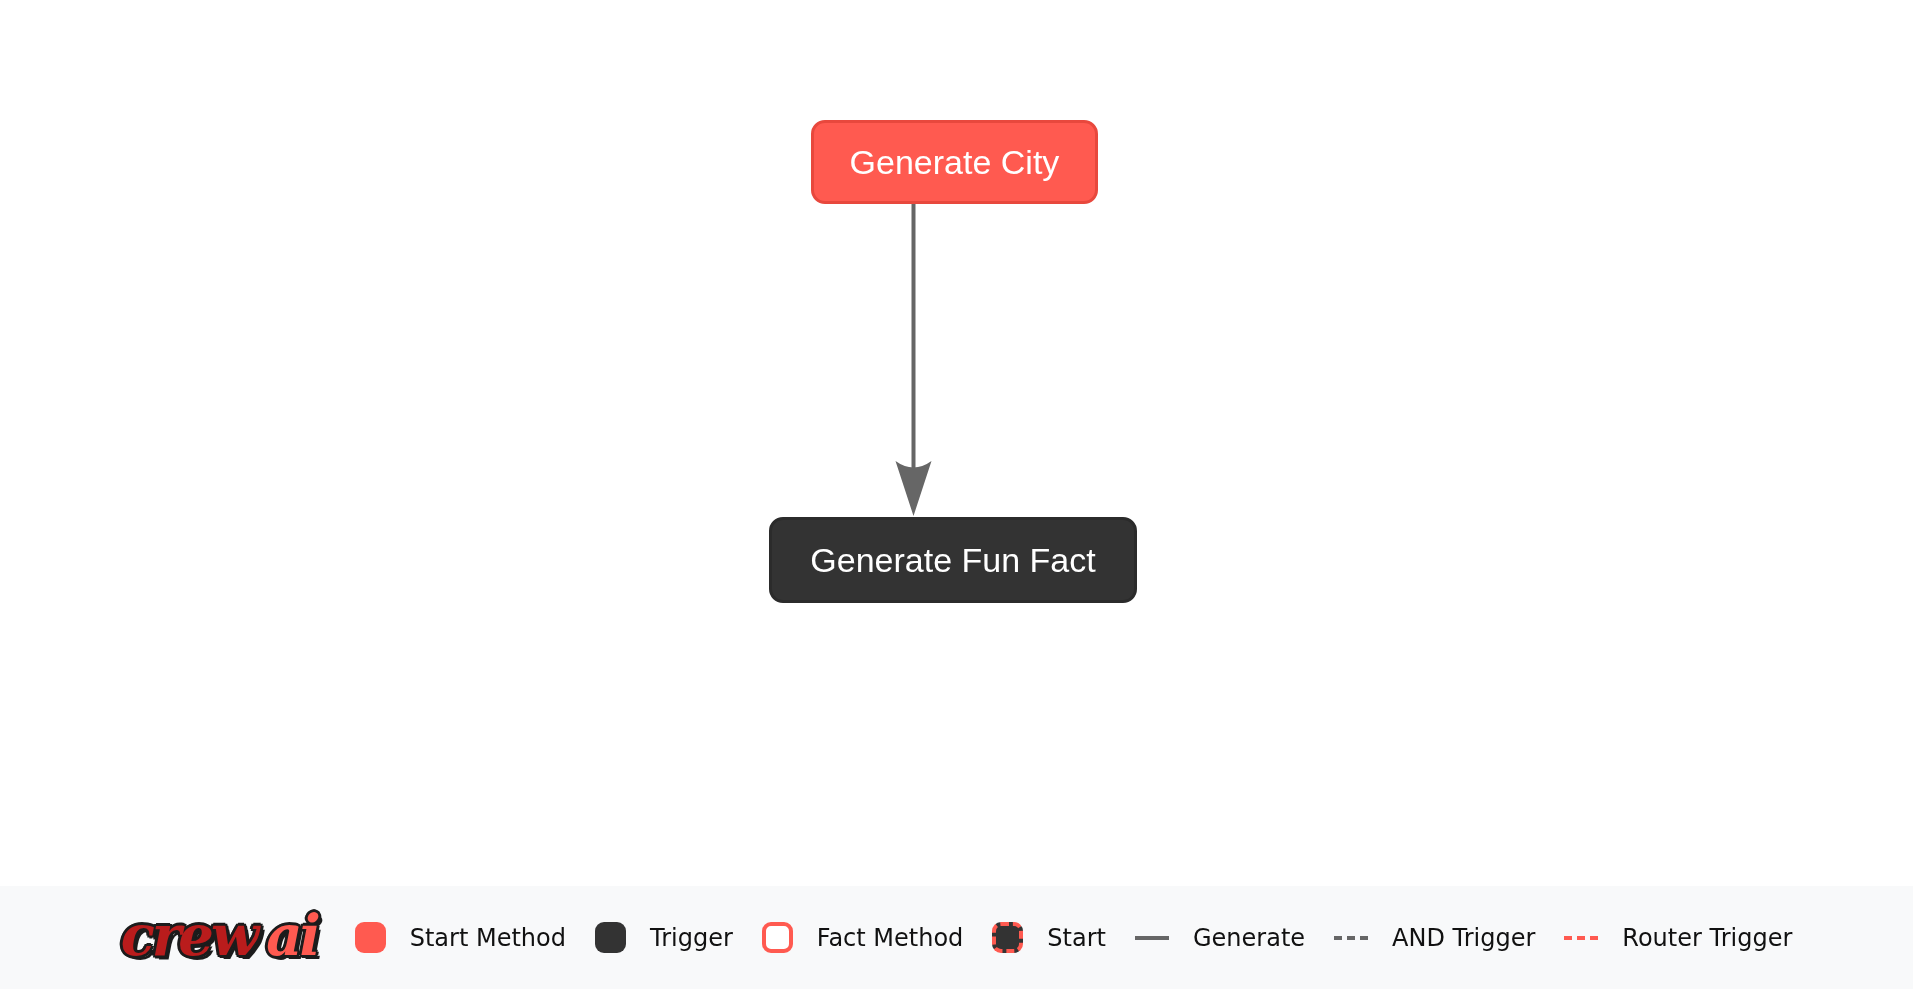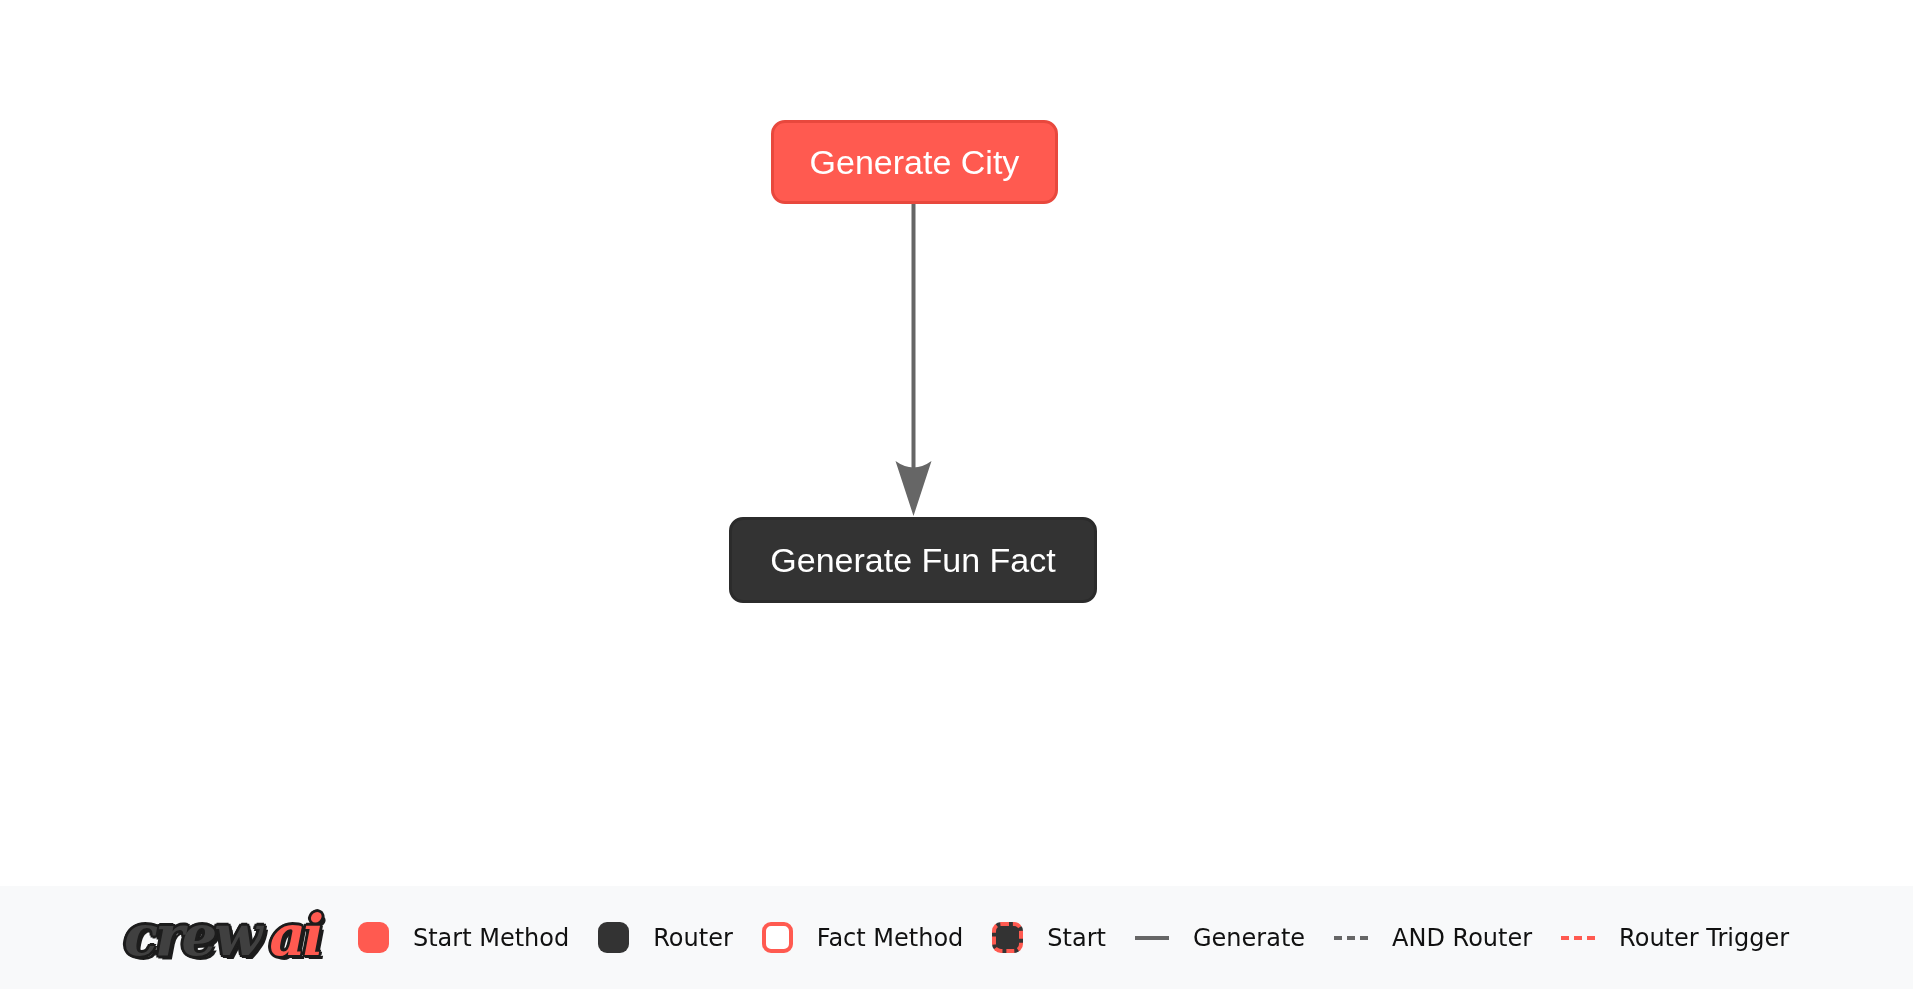--- a/index.html
+++ b/index.html
@@ -38,20 +38,21 @@
     box-sizing: border-box;
     display: flex;
     align-items: center;
     justify-content: center;
     border-radius: 14px;
     color: var(--node-text, #ffffff);
     font-size: 34px;
     font-family: "Liberation Sans", sans-serif;
     white-space: nowrap;
     cursor: pointer;
+    margin-left: 40px;
   }
   .node-start {
     left: 771px; top: 120px; width: 287px; height: 84px;
     background: var(--accent-red, #FF5A50);
     border: 3px solid var(--accent-red-border, #E8483D);
   }
   .node-method {
     left: 729px; top: 517px; width: 368px; height: 86px;
     background: var(--dark, #333333);
     border: 3px solid var(--dark-border, #2B2B2B);
@@ -108,21 +109,21 @@
     user-select: none;
   }
   .logo span {
     text-shadow:
       3px 0 0 #1c1c1c, -3px 0 0 #1c1c1c,
       0 3px 0 #1c1c1c, 0 -3px 0 #1c1c1c,
       2px 2px 0 #1c1c1c, -2px 2px 0 #1c1c1c,
       2px -2px 0 #1c1c1c, -2px -2px 0 #1c1c1c,
       4px 4px 0 #1c1c1c;
   }
-  .logo-crew { color: #404040; text-align: center; }
+  .logo-crew { color: #b91c1c; text-align: center; }
   .logo-ai   { color: var(--accent-red, #FF5A50); margin-left: 10px; }
 </style>
 </head>
 <body>
 
 <div class="viewport">
 
   <div class="network-canvas">
 
     <svg class="edge-layer" width="1913" height="989" viewBox="0 0 1913 989">
@@ -149,41 +150,41 @@
       <span class="logo-ai">ai</span>
     </div>
 
     <div class="legend-item">
       <span class="swatch swatch-start"></span>
       <span>Start Method</span>
     </div>
 
     <div class="legend-item">
       <span class="swatch swatch-method"></span>
-      <span>Router</span>
+      <span>Trigger</span>
     </div>
 
     <div class="legend-item">
       <span class="swatch swatch-crew"></span>
       <span>Fact Method</span>
     </div>
 
     <div class="legend-item">
       <span class="swatch swatch-router"></span>
       <span>Start</span>
     </div>
 
     <div class="legend-item">
       <span class="line-swatch line-solid"></span>
       <span>Generate</span>
     </div>
 
     <div class="legend-item">
       <span class="line-swatch line-dashed"></span>
-      <span>AND Router</span>
+      <span>AND Trigger</span>
     </div>
 
     <div class="legend-item">
       <span class="line-swatch line-router"></span>
       <span>Router Trigger</span>
     </div>
 
   </div>
 
 </div>

